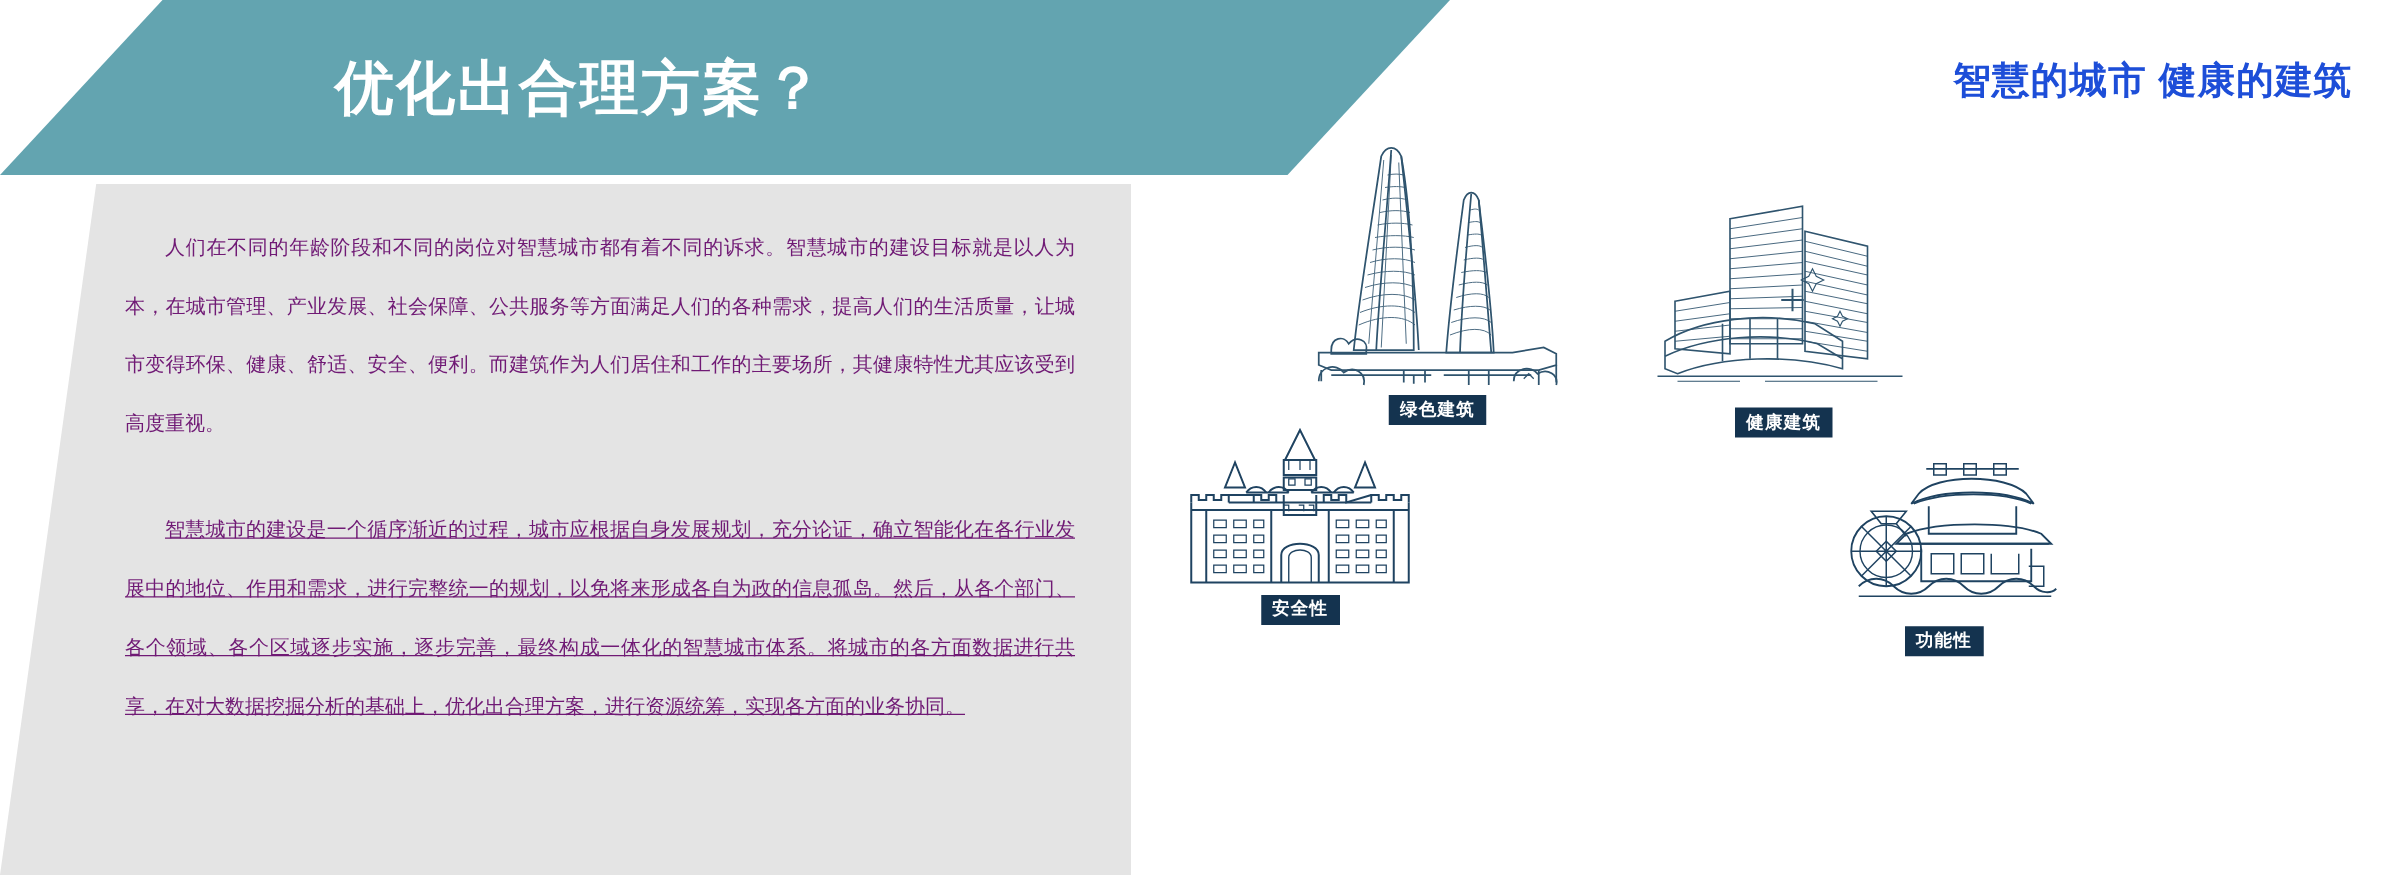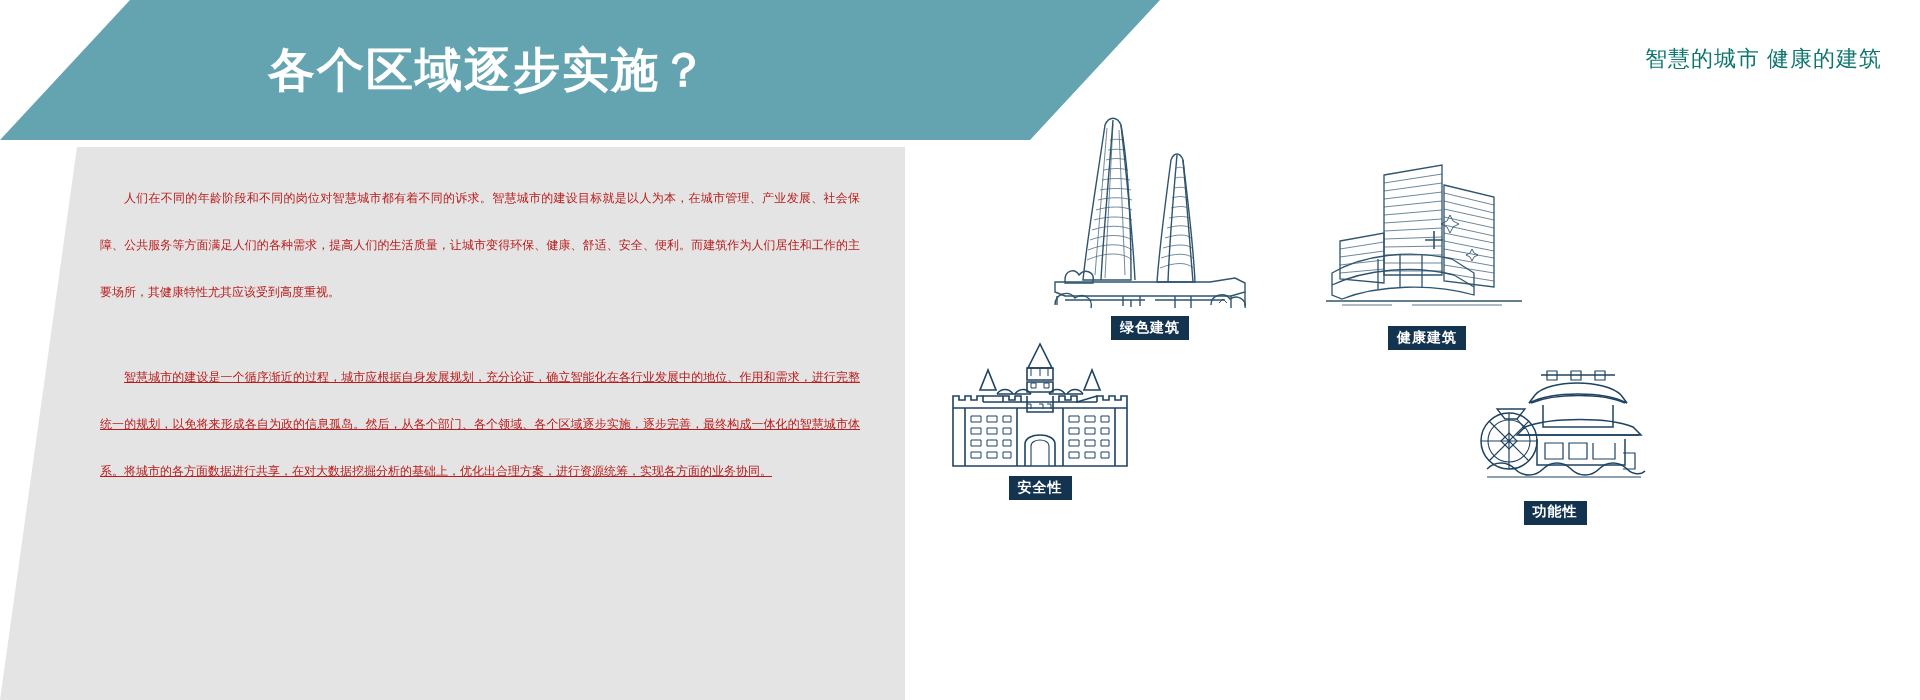--- a/index.html
+++ b/index.html
@@ -19,57 +19,57 @@
   }
   .header-title{
     position:absolute;left:0;top:0;width:1160px;height:140px;
     display:flex;align-items:center;
     padding-left:268px;box-sizing:border-box;
     color:#ffffff;font-size:47px;font-weight:bold;letter-spacing:2px;
     white-space:nowrap;
   }
   .header-right{
     position:absolute;right:38px;top:44px;
-    color:#0f766e;font-size:22px;font-weight:normal;letter-spacing:1px;
+    color:#1d4ed8;font-size:30px;font-weight:bold;letter-spacing:1px;
     white-space:nowrap;
   }
   
   .text-panel{
     position:absolute;left:0;top:147px;width:905px;height:553px;
     background:#e4e4e4;
     clip-path:polygon(77px 0,905px 0,905px 553px,0 553px);
   }
   .text-body{
     position:absolute;left:100px;top:175px;width:760px;
-    color:#b91c1c;font-size:12px;line-height:47px;
+    color:#701a75;font-size:16px;line-height:47px;
     text-align:justify;
   }
   .text-body p{margin:0 0 38px 0;text-indent:2em;}
   .text-body p:last-child{margin-bottom:0;text-decoration:underline;}
   
   .illus-area{position:absolute;left:905px;top:100px;width:1015px;height:600px;}
   .ill-cell{position:absolute;text-align:center;}
   .ill-svg{display:block;margin:0 auto;}
   .badge{
     display:inline-block;background:#14334f;color:#ffffff;
     font-size:14px;font-weight:bold;letter-spacing:1px;
     padding:4px 9px 5px 9px;line-height:1.1;margin-top:6px;
   }
   .green-cell{left:95px;top:0;width:300px;}
   .health-cell{left:372px;top:55px;width:300px;}
   .safety-cell{left:-15px;top:240px;width:300px;font-family:Liberation Serif, serif;}
   .live-cell{left:270px;top:265px;width:300px;}
-  .func-cell{left:500px;top:265px;width:300px;font-family:Liberation Mono, monospace;}
+  .func-cell{left:500px;top:265px;width:300px;}
   svg{shape-rendering:geometricPrecision;}
 </style>
 </head>
 <body>
 
 <div class="header-banner"></div>
-<div class="header-title">各个区域逐步实施？</div>
+<div class="header-title">优化出合理方案？</div>
 <div class="header-right">智慧的城市  健康的建筑</div>
 
 <div class="text-panel"></div>
 <div class="text-body">
   <p>人们在不同的年龄阶段和不同的岗位对智慧城市都有着不同的诉求。智慧城市的建设目标就是以人为本，在城市管理、产业发展、社会保障、公共服务等方面满足人们的各种需求，提高人们的生活质量，让城市变得环保、健康、舒适、安全、便利。而建筑作为人们居住和工作的主要场所，其健康特性尤其应该受到高度重视。</p>
   <p>智慧城市的建设是一个循序渐近的过程，城市应根据自身发展规划，充分论证，确立智能化在各行业发展中的地位、作用和需求，进行完整统一的规划，以免将来形成各自为政的信息孤岛。然后，从各个部门、各个领域、各个区域逐步实施，逐步完善，最终构成一体化的智慧城市体系。将城市的各方面数据进行共享，在对大数据挖掘分析的基础上，优化出合理方案，进行资源统筹，实现各方面的业务协同。</p>
 </div>
 
 <div class="illus-area">
 

